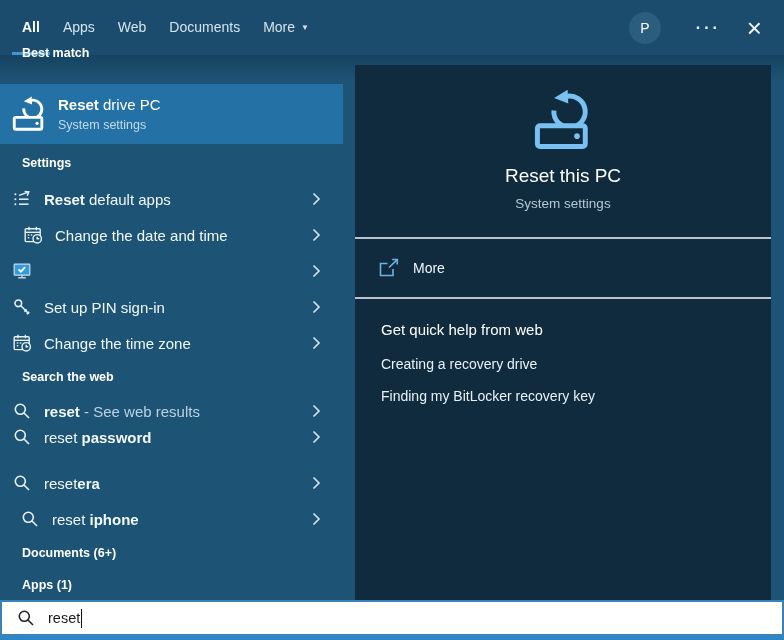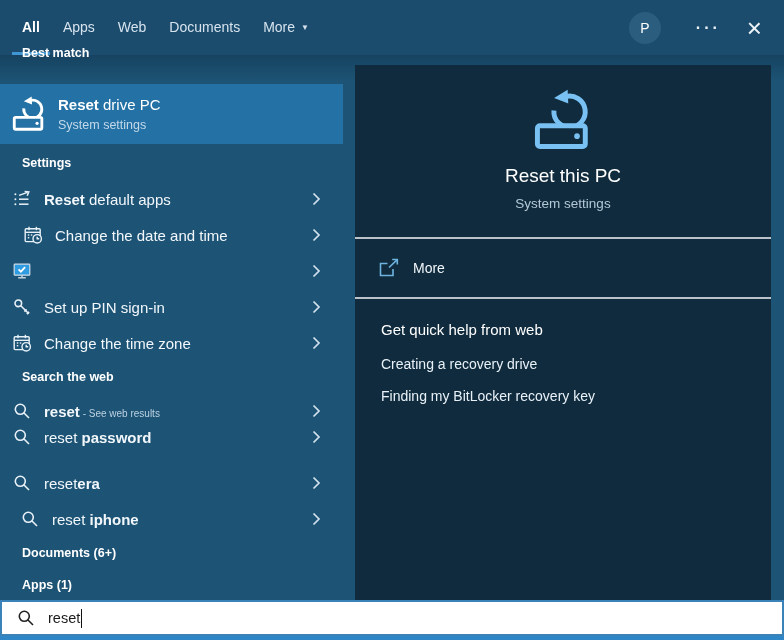--- a/index.html
+++ b/index.html
@@ -54,21 +54,21 @@
   .bm-title b { font-weight:bold; }
   .bm-sub { font-size:12.5px; color:#c3d9ea; margin-top:5px; }
 
   .row {
     position:absolute; left:0; width:343px; height:36px;
     display:flex; align-items:center;
   }
   .row .ricon { width:20px; height:20px; margin-left:12px; flex:none; display:flex; }
   .row .rtext { margin-left:12px; font-size:15px; color:#f2f7fb; white-space:nowrap; }
   .row .rtext b { font-weight:bold; }
-  .row .dim { font-size:10px; color:#bcd2e2; }
+  .row .dim { font-size:15px; color:#bcd2e2; }
   .row .chev { position:absolute; right:22px; top:11px; display:flex; }
 
   
   .preview {
     position:absolute; left:355px; top:65px; width:416px; height:535px;
     background:#0f2b3d;
   }
   .pv-icon { position:absolute; left:171px; top:22px; }
   .pv-title { position:absolute; top:100px; width:100%; text-align:center; font-size:19px; color:#ffffff; }
   .pv-sub { position:absolute; top:131px; width:100%; text-align:center; font-size:13.5px; color:#b4c8d6; }

